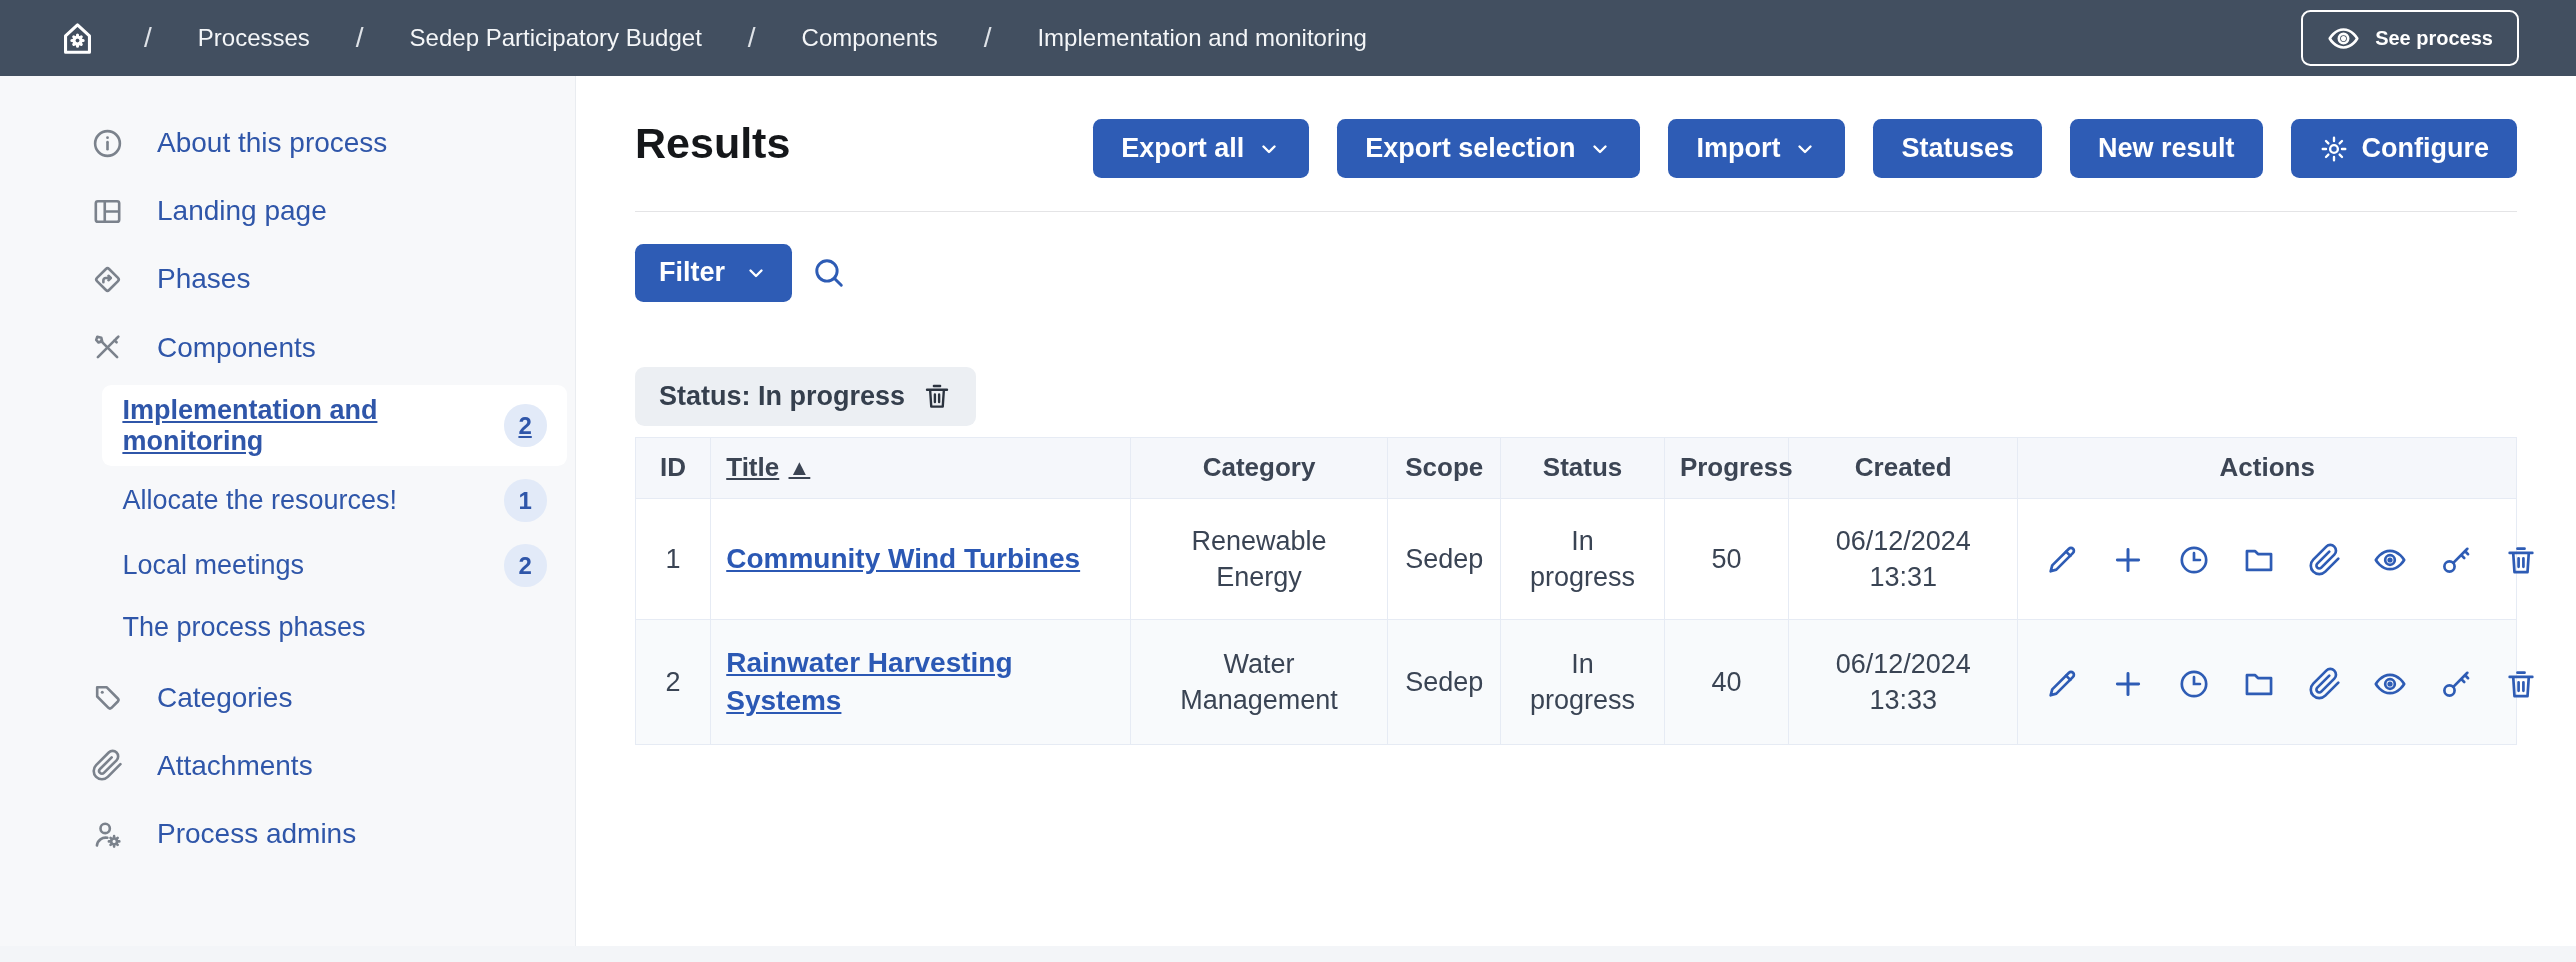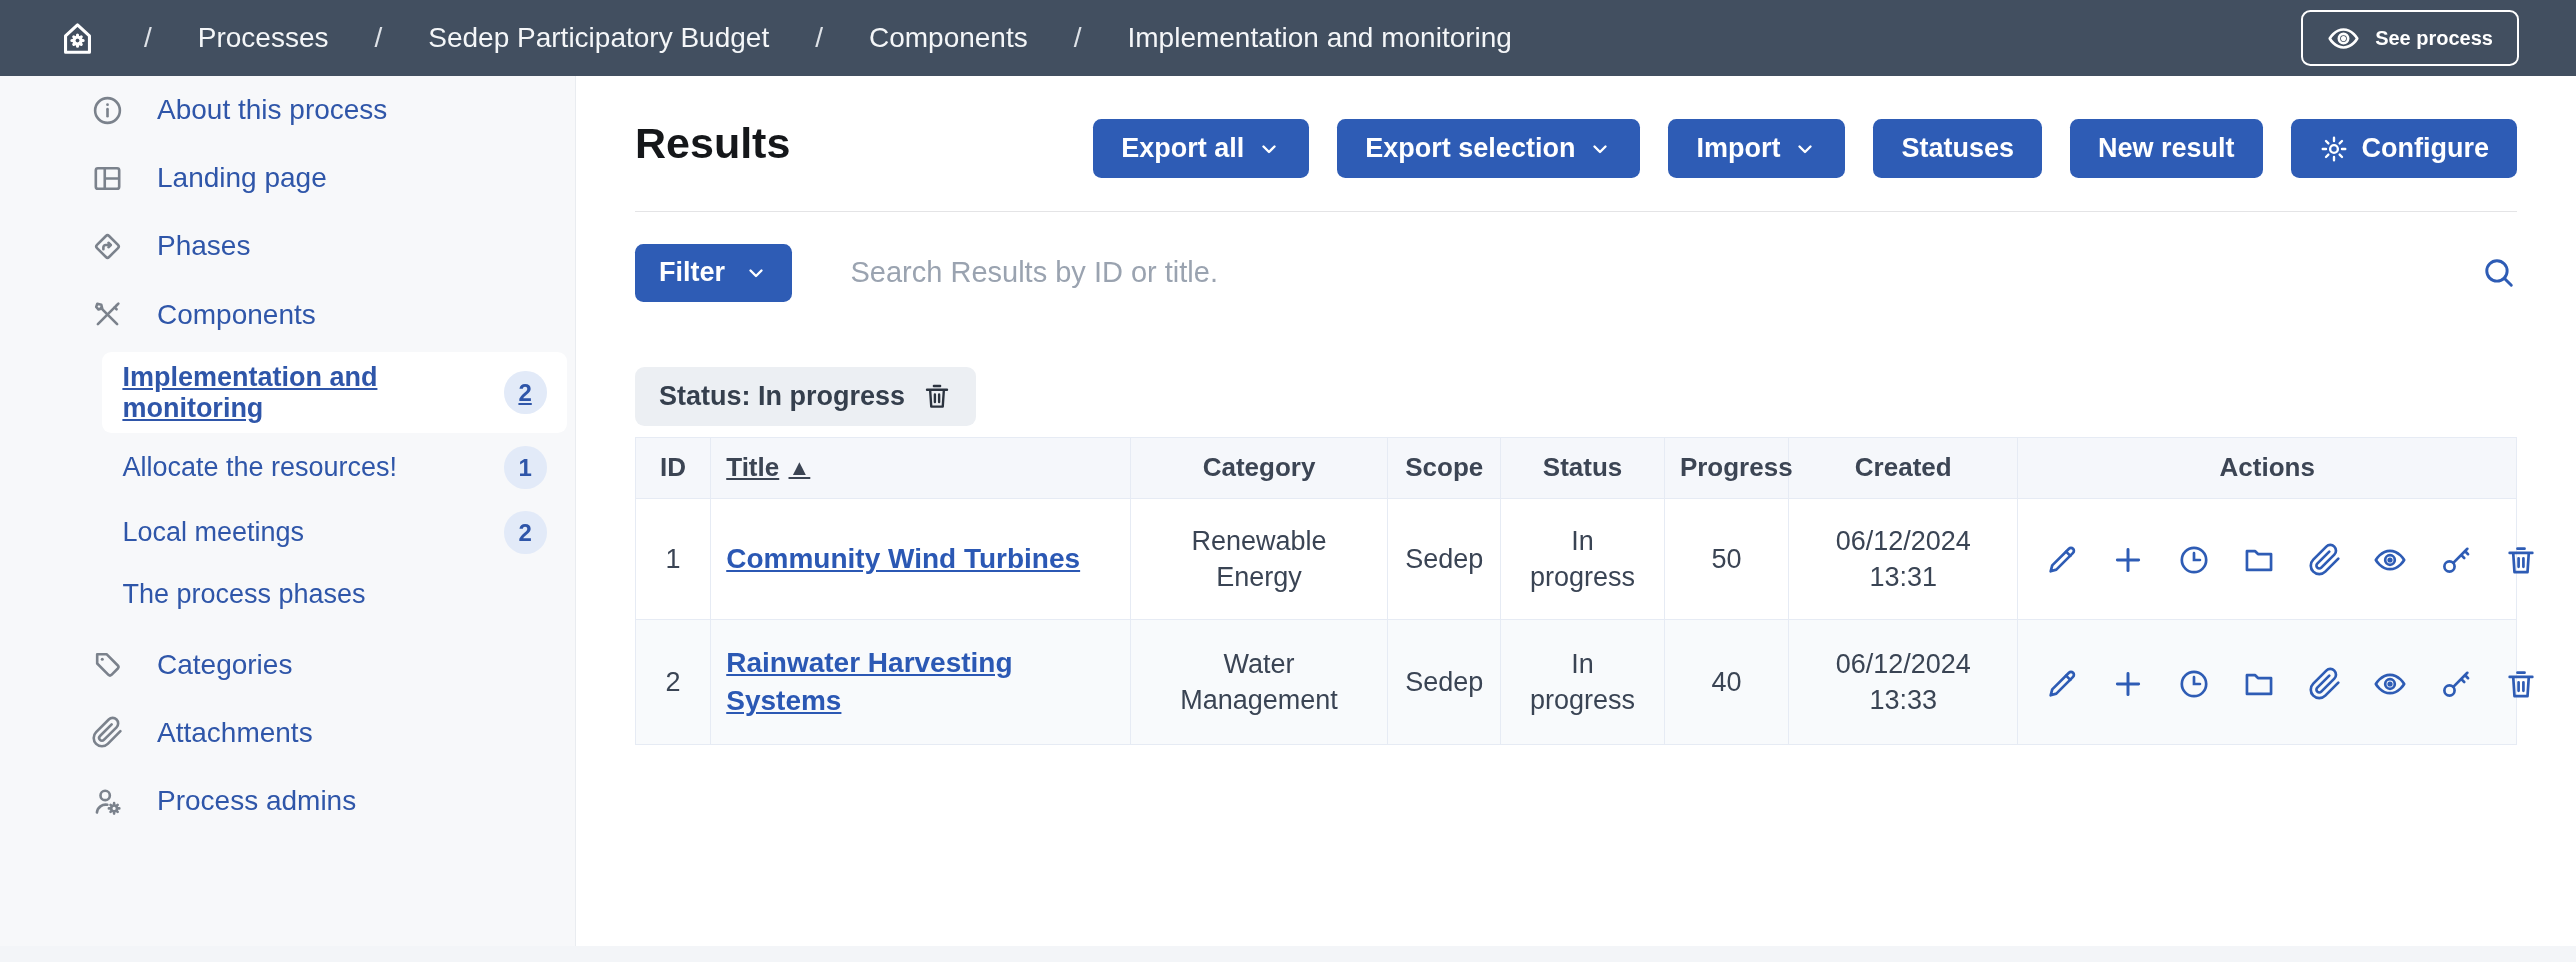--- a/index.html
+++ b/index.html
@@ -9,35 +9,35 @@
     font-family:"Liberation Sans", sans-serif; overflow:hidden;
   }
 
   
   .topbar{
     height:76px; flex:none; background:#424f60; display:flex; align-items:center;
     padding:0 57px; gap:46px; color:#f2f4f6;
   }
   .home-link{ display:flex; align-items:center; color:#fff; cursor:pointer; }
   .home-link svg{ width:41px; height:41px; }
-  .crumb{ font-size:28px; color:#f4f6f8; text-decoration:none; cursor:pointer; white-space:nowrap; }
+  .crumb{ font-size:24px; color:#f4f6f8; text-decoration:none; cursor:pointer; white-space:nowrap; }
   .sep{ font-size:28px; color:#dfe3e8; }
   .see-process{
     margin-left:auto; display:flex; align-items:center; gap:15px;
     background:transparent; color:#fff; border:2.3px solid #fff; border-radius:9.3px;
     padding:9.3px 24px; font-size:20px; font-weight:700; font-family:inherit; cursor:pointer;
   }
   .see-process svg{ width:33px; height:33px; }
 
   .body{ flex:1; display:flex; min-height:0; }
 
   
   .sidebar{
     width:576px; flex:none; background:#f7f8fa; border-right:0.9px solid #e9ecf0;
-    overflow:hidden;
+    padding-top:33px; overflow:hidden;
   }
   .nav-item{
     display:flex; align-items:center; gap:33px; padding:17.6px 18.5px 17.6px 91px;
     color:#2f56a9; font-size:28px; text-decoration:none; cursor:pointer;
   }
   .nicon{ width:33px; height:33px; flex:none; color:#7b828c; display:flex; }
   .nicon svg{ width:33px; height:33px; }
   .sub-list{ margin:3.7px 0 9.3px 102px; width:465px; display:flex; flex-direction:column; gap:3.7px; }
   .sub-item{
     display:flex; align-items:center; justify-content:space-between; gap:13px;
@@ -305,21 +305,20 @@
 
       <div class="filter-row">
         <button class="btn btn-filter">
           <span>Filter</span>
           <span style="display:flex">
             <svg viewBox="0 0 24 24" fill="none" stroke="currentColor" stroke-width="2.4" stroke-linecap="round" stroke-linejoin="round">
                 <path d="M6.5 9.5l5.5 5.5 5.5-5.5"></path>
               </svg>
           </span>
         </button>
-        <input class="search-input" type="text" placeholder="Search Results by ID or title." style="">
         <button class="search-btn">
           <span style="display:flex">
             <svg viewBox="0 0 24 24" fill="none" stroke="currentColor" stroke-width="1.9" stroke-linecap="round">
               <circle cx="11" cy="11" r="6.6"></circle>
                 <path d="M15.9 15.9L20.3 20.3"></path>
             </svg>
           </span>
         </button>
       </div>
 

